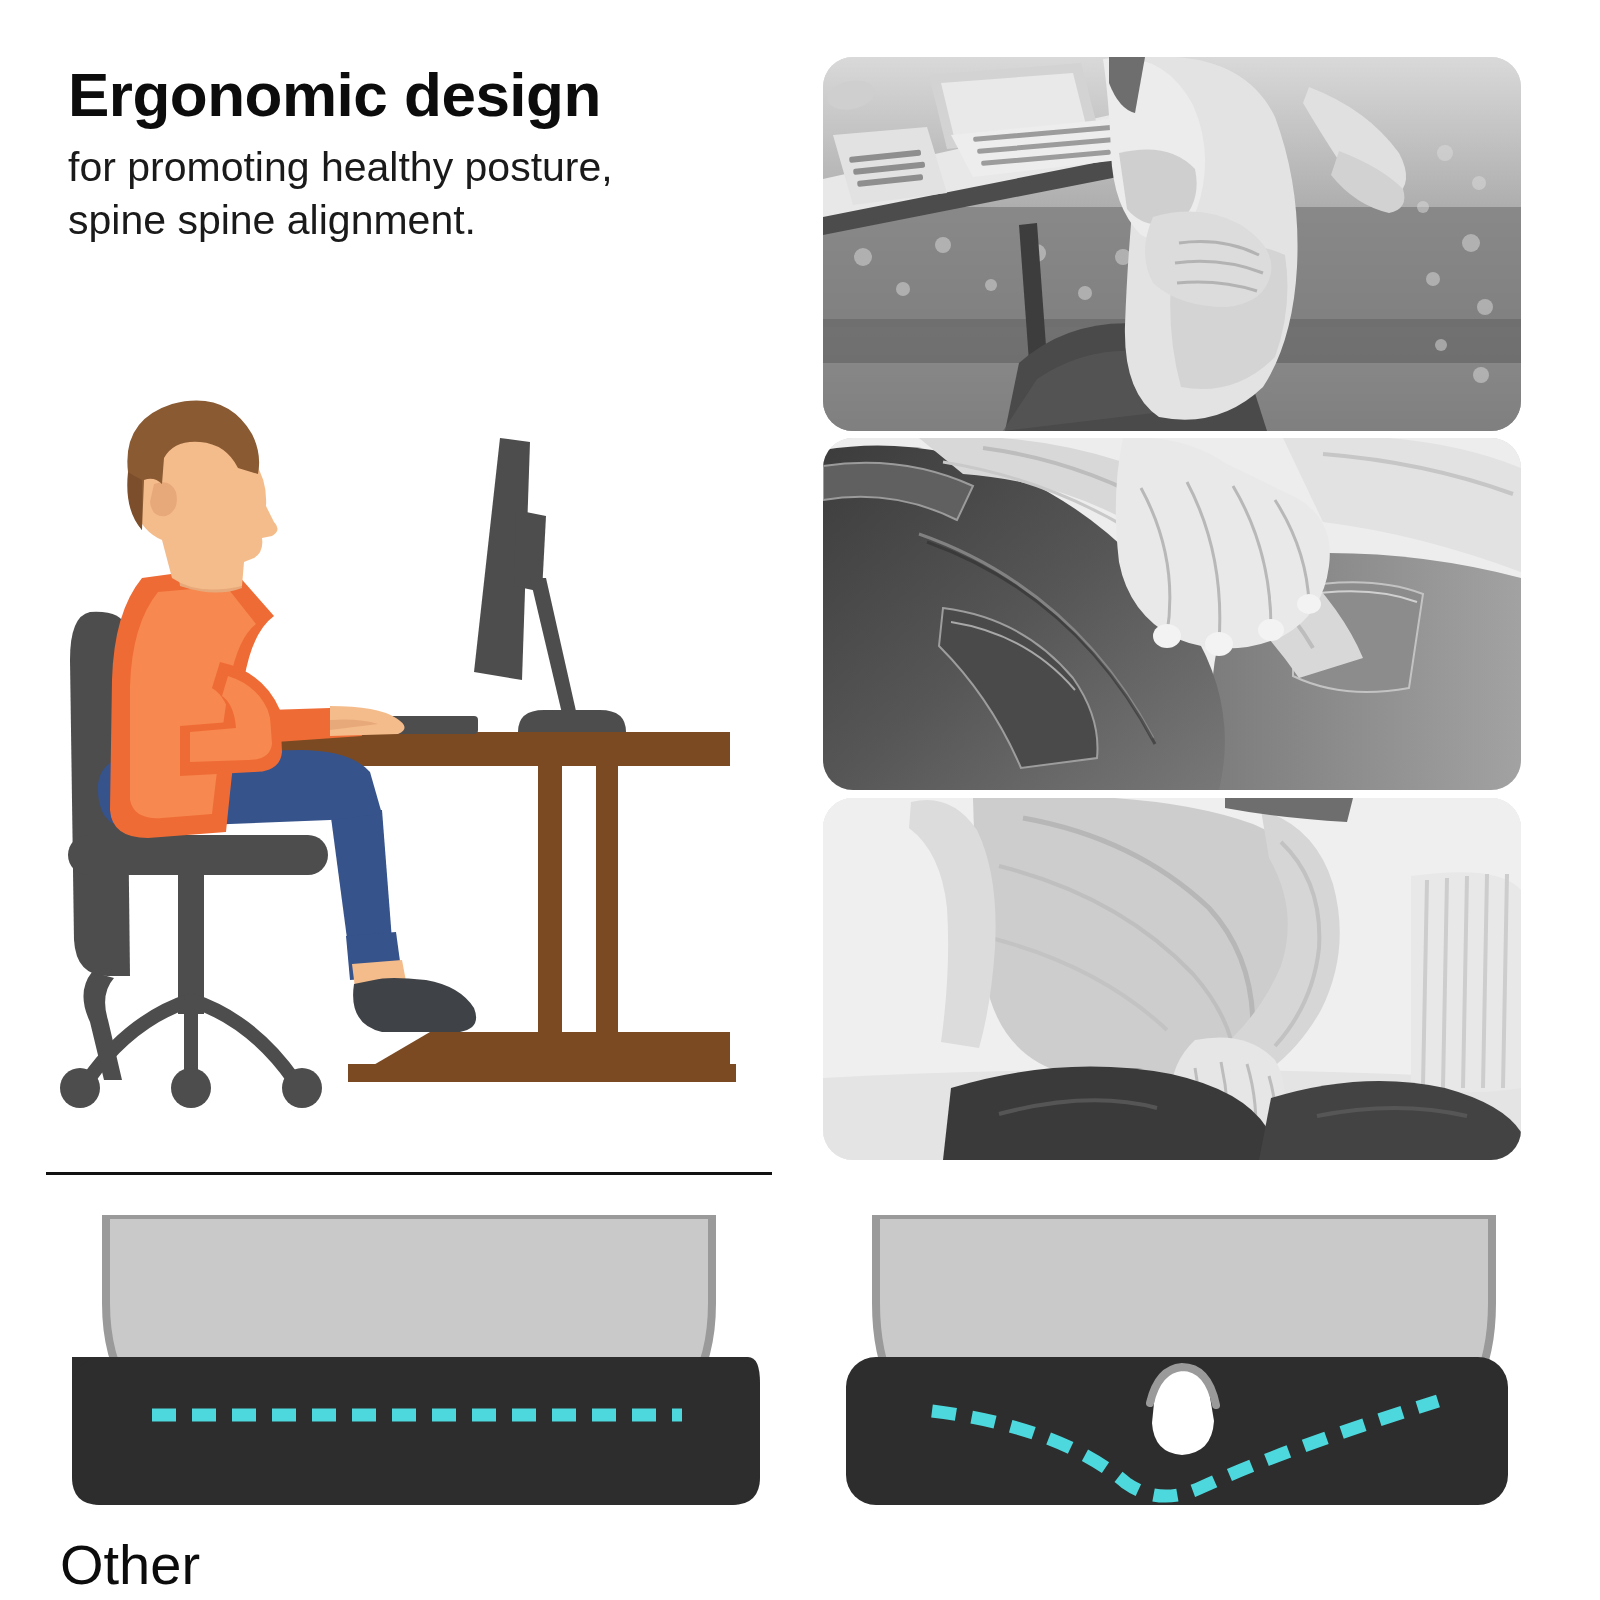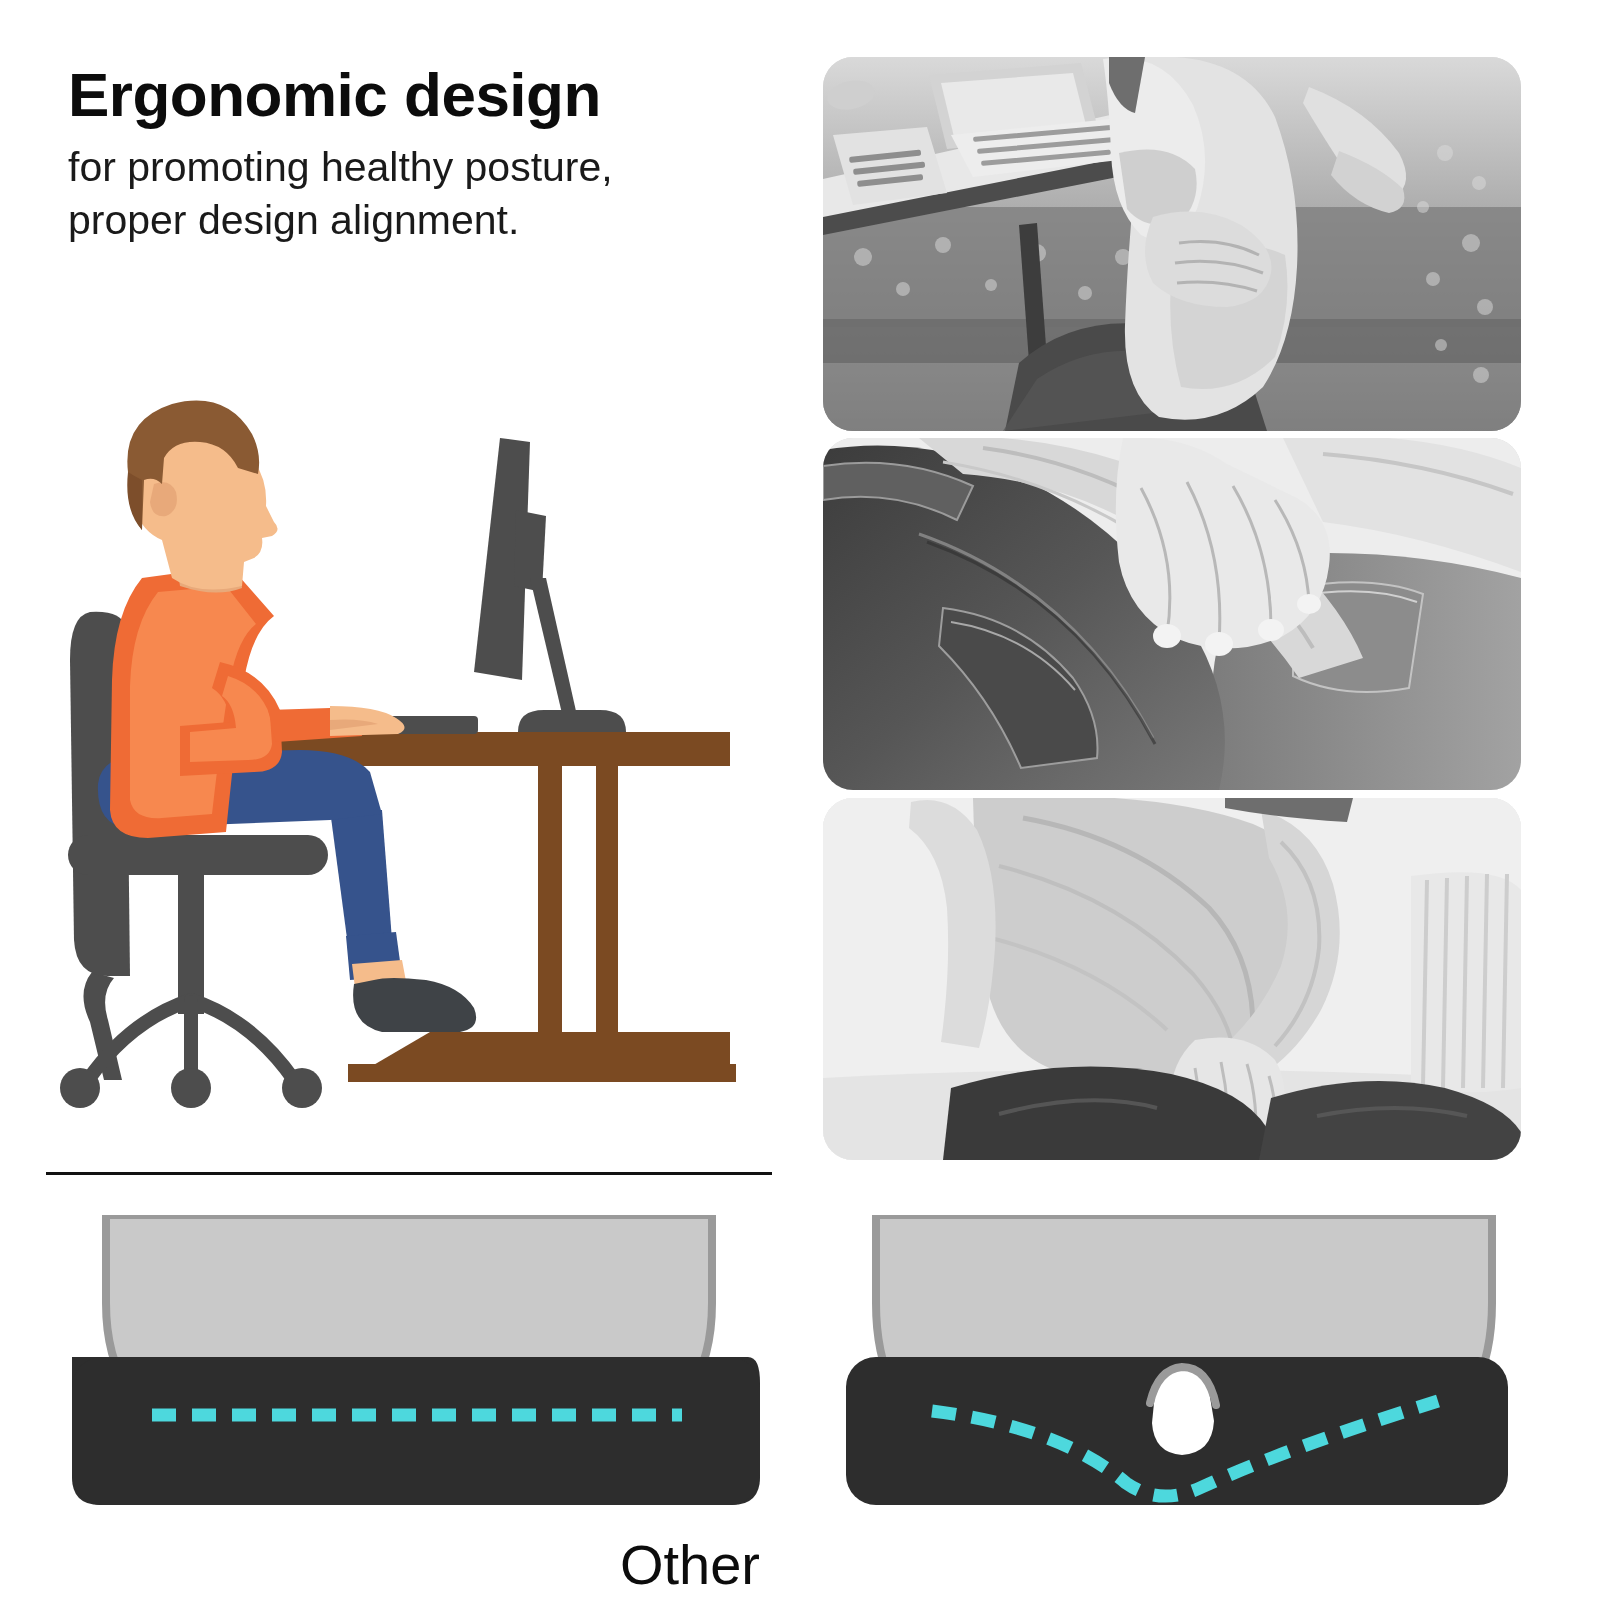--- a/index.html
+++ b/index.html
@@ -74,35 +74,35 @@
   #photo-3 { left: 823px; top: 798px;  width: 698px; height: 362px; }
 
   
   .compare-col { position: absolute; top: 1215px; }
   #compare-other { left: 60px;  width: 700px; }
   #compare-our   { left: 820px; width: 700px; }
   .compare-diagram { width: 700px; height: 300px; }
   .compare-diagram svg { display: block; width: 100%; height: 100%; }
   .compare-label {
     width: 700px;
-    text-align: right;
+    text-align: left;
     font-size: 56px;
     font-weight: 400;
     color: #0c0c0c;
     margin-top: 22px;
     line-height: 1;
   }
 </style>
 </head>
 <body>
 
 <div id="headline-block">
   <h1 id="headline-title">Ergonomic design</h1>
   <p id="headline-sub">for promoting healthy posture,
-proper design alignment.</p>
+spine spine alignment.</p>
 </div>
 
 <div id="illustration">
   <svg viewBox="0 0 760 760" xmlns="http://www.w3.org/2000/svg">
 
     <rect x="222" y="352" width="478" height="34" fill="#7b4a22"></rect>
     <rect x="508" y="386" width="24" height="270" fill="#7b4a22"></rect>
     <rect x="566" y="386" width="22" height="270" fill="#7b4a22"></rect>
     <path d="M318 700 L700 700 L700 652 L400 652 Z" fill="#7b4a22"></path>
     <rect x="318" y="684" width="388" height="18" fill="#7b4a22"></rect>

